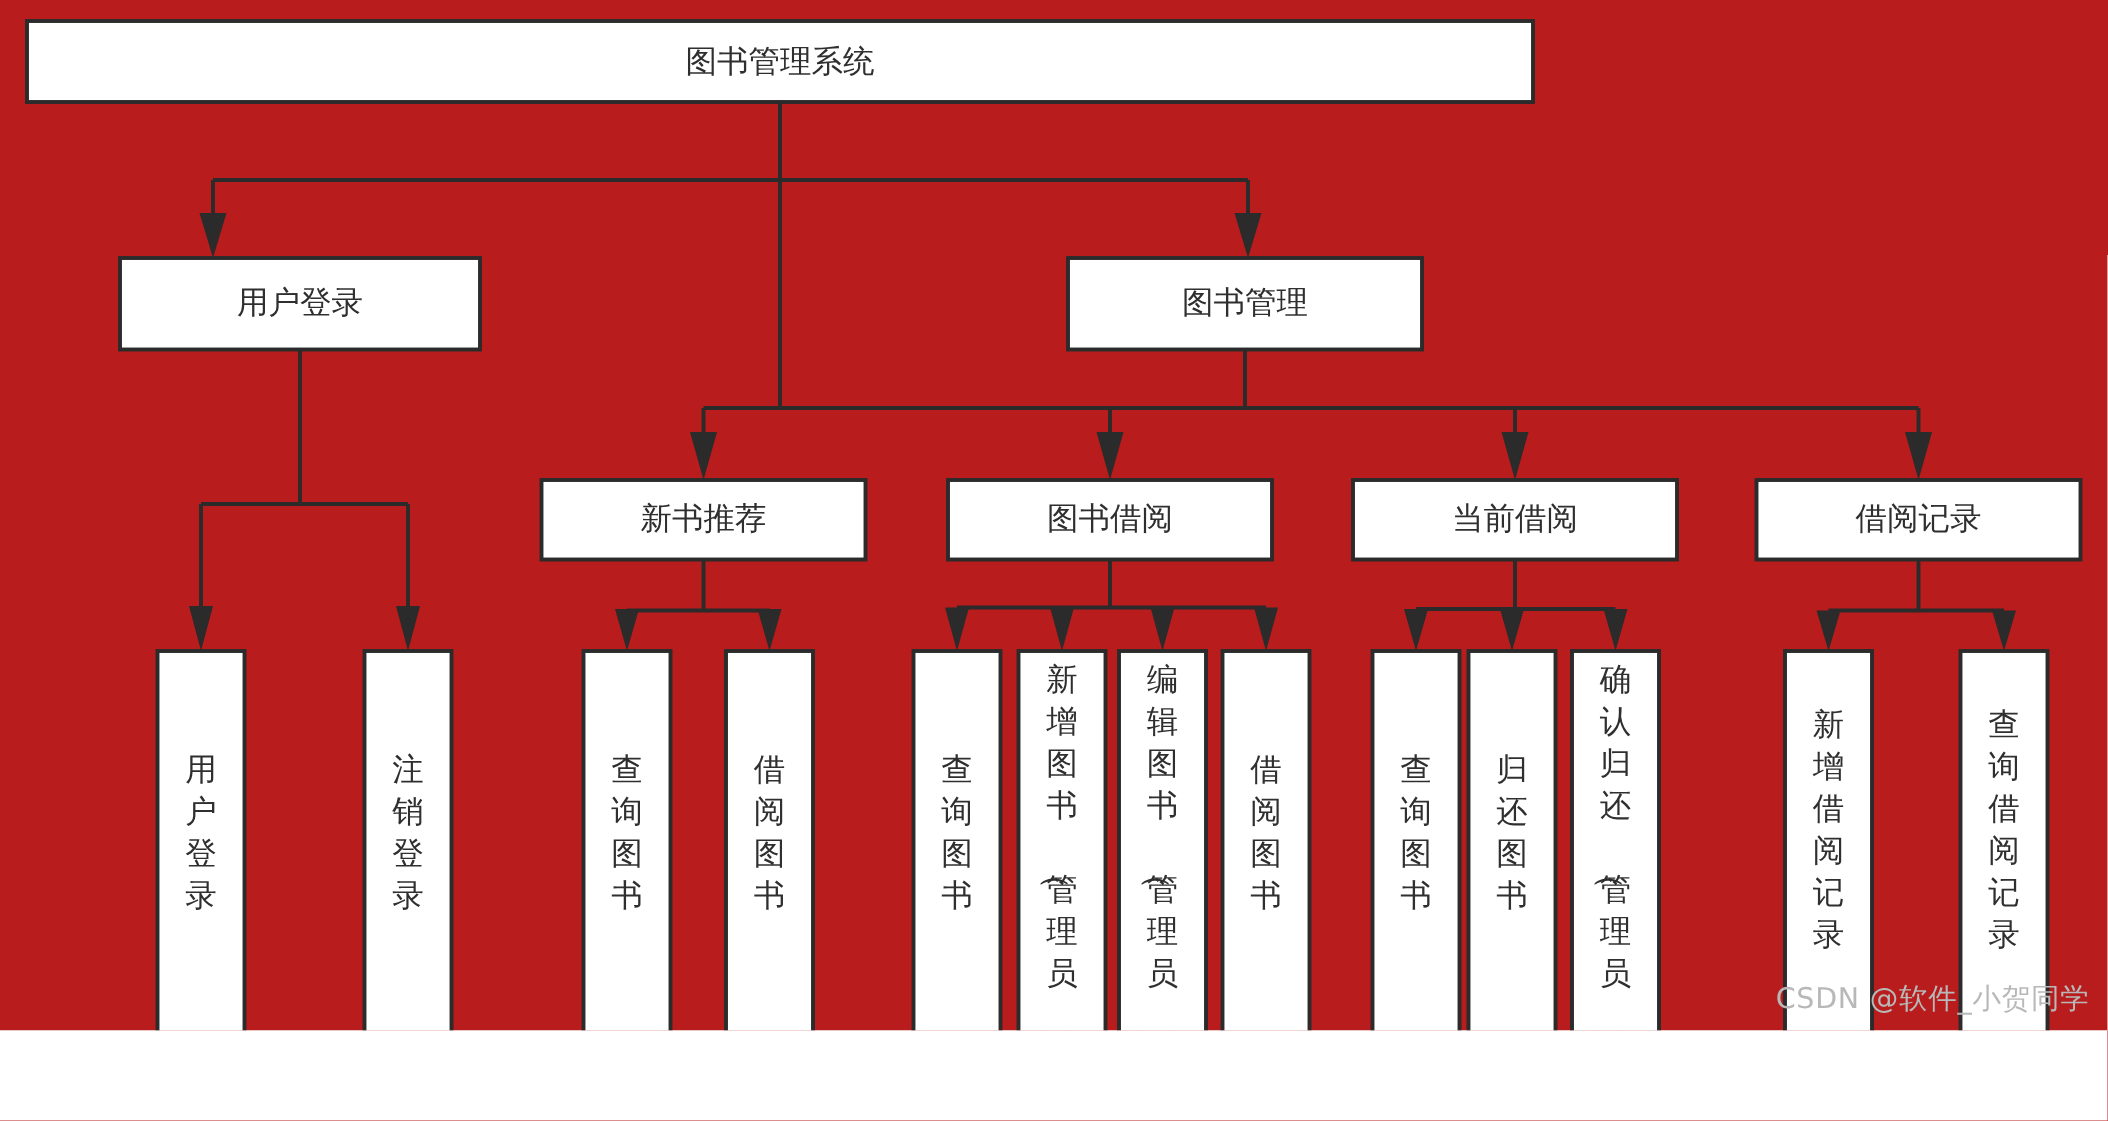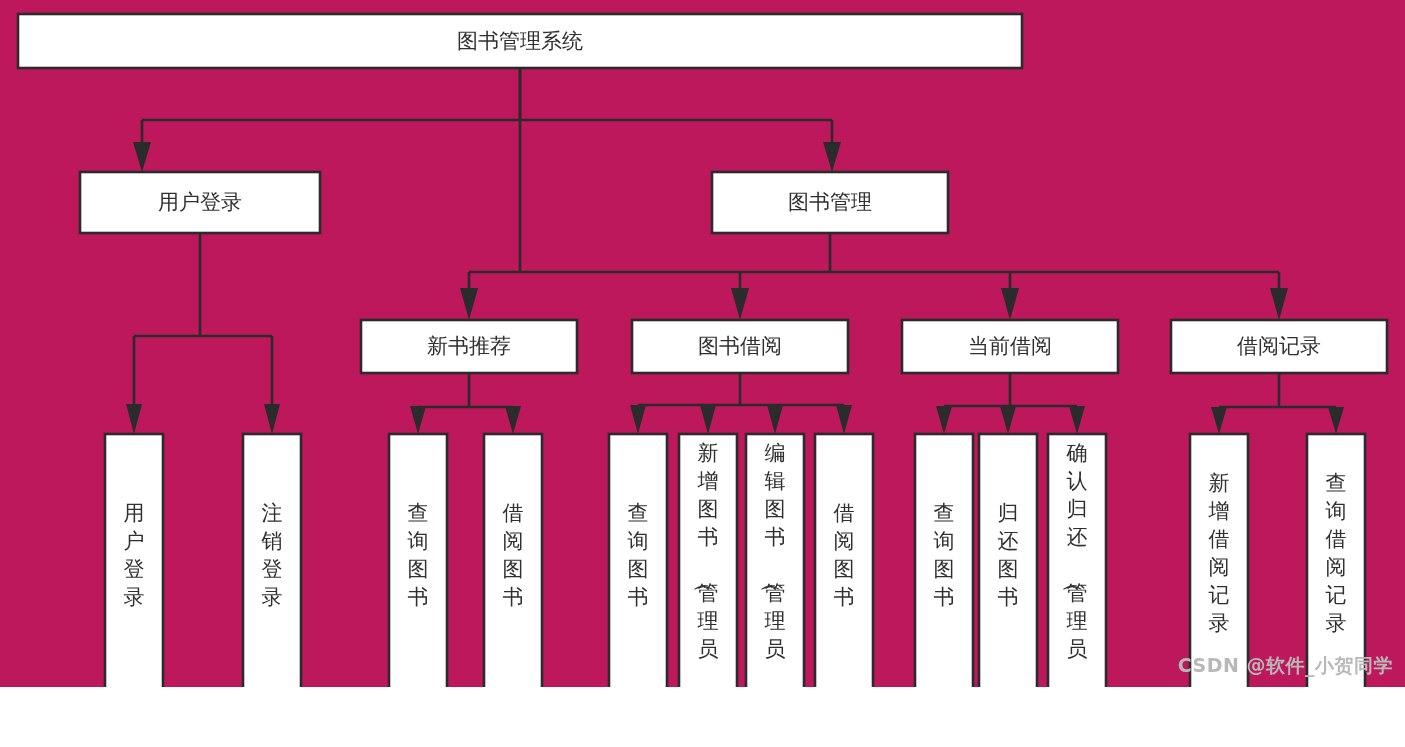--- a/index.html
+++ b/index.html
@@ -8,21 +8,21 @@
     padding: 0;
     background: #ffffff;
   }
   body {
     font-family: "DejaVu Sans", "Liberation Sans", sans-serif;
   }
   #diagram-root {
     position: relative;
     width: 1405px;
     height: 687px;
-    background: #be185d;
+    background: #b91c1c;
     overflow: hidden;
   }
   svg.flow {
     position: absolute;
     left: 0;
     top: 0;
     width: 1405px;
     height: 747px;
     display: block;
   }
@@ -57,21 +57,20 @@
   .watermark {
     position: absolute;
     right: 12px;
     bottom: 8px;
     font-family: "DejaVu Sans", "Liberation Sans", sans-serif;
     font-size: 19px;
     color: #b8b8b8;
     white-space: nowrap;
     letter-spacing: 0.5px;
     pointer-events: none;
-    font-weight: bold;
   }
 </style>
 </head>
 <body>
 
 <div id="diagram-root">
 
   <svg class="flow" viewBox="0 0 1405 747">
 
     <g>

